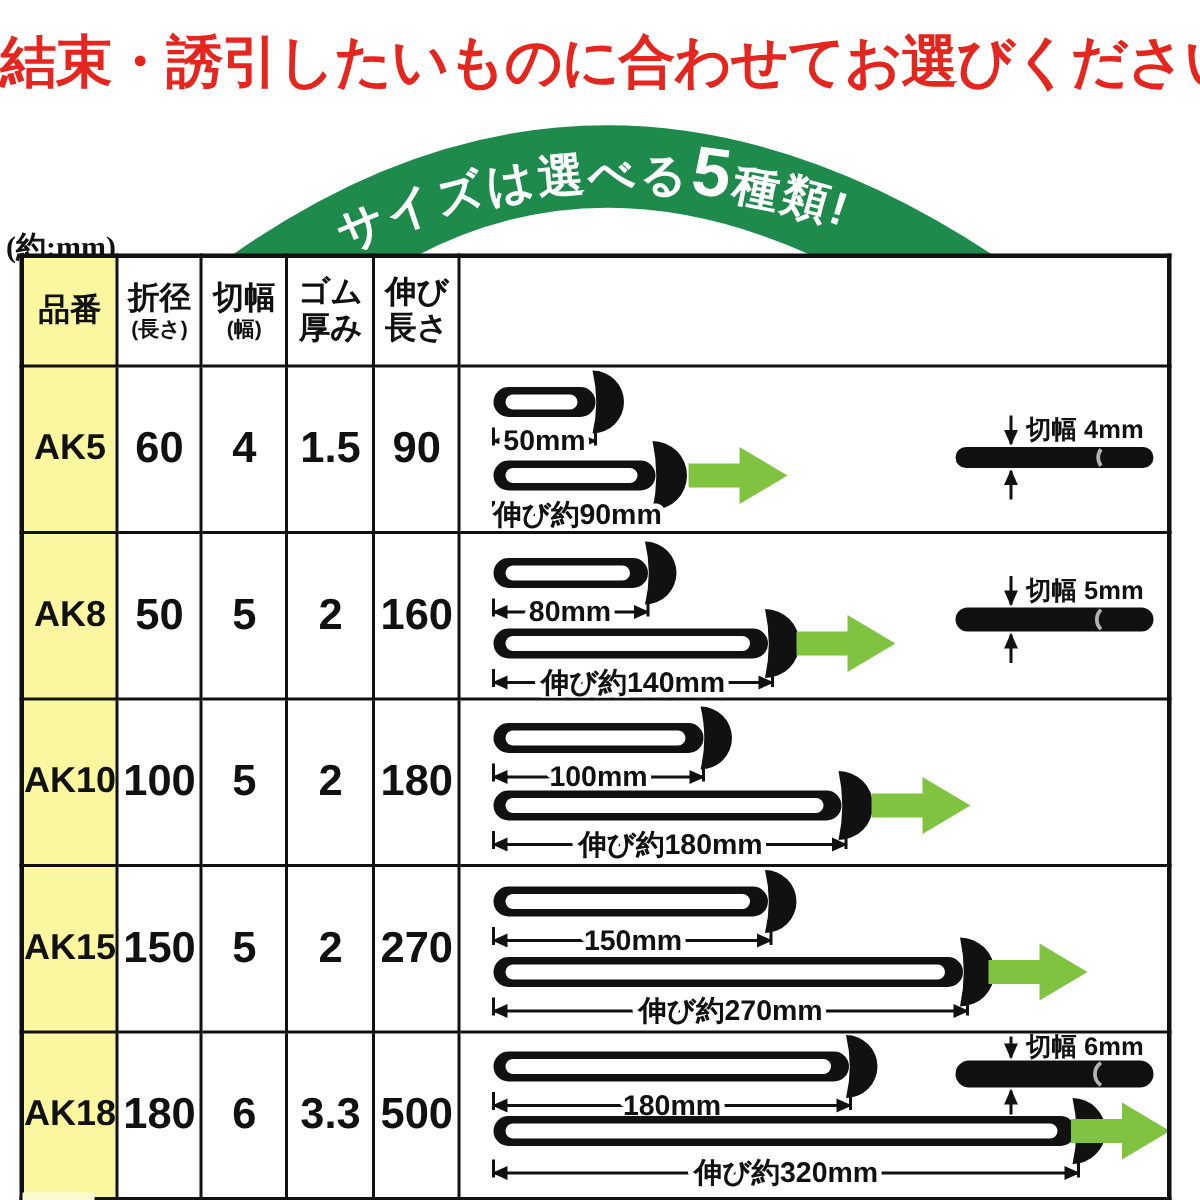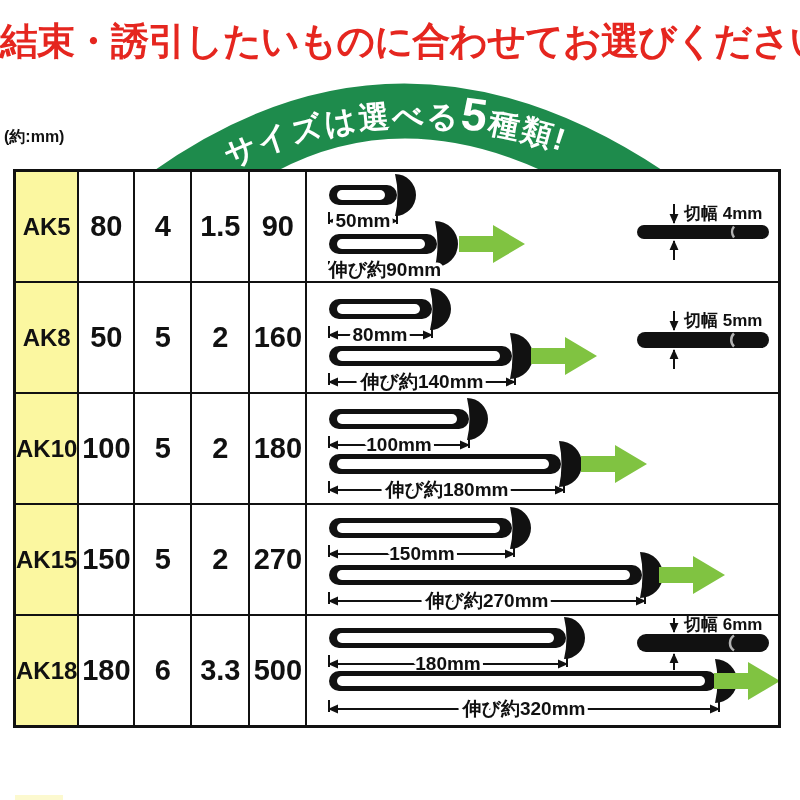--- a/index.html
+++ b/index.html
@@ -6,21 +6,21 @@
   body{width:800px;height:800px;position:relative;overflow:hidden;
        font-family:"Liberation Sans","DejaVu Sans",sans-serif;color:#111;}
 
   .page-title{position:absolute;top:16px;left:0;width:800px;text-align:center;
     font-size:38px;font-weight:900;color:#e5261f;letter-spacing:-1px;white-space:nowrap;}
 
   .banner-svg{position:absolute;top:70px;left:0;}
   .banner-text{fill:#fff;font-weight:bold;font-size:31px;letter-spacing:2px;}
   .banner-big{font-size:46px;}
 
-  .unit-note{position:absolute;left:4px;top:127px;font-size:16px;font-weight:bold;}
+  .unit-note{position:absolute;left:4px;top:151px;font-size:20px;font-weight:bold;font-family:Liberation Serif, serif;}
 
   table.spec{position:absolute;left:13px;top:169px;border-collapse:collapse;table-layout:fixed;}
   table.spec td,table.spec th{border:2px solid #111;padding:0;text-align:center;vertical-align:middle;background:#fff;}
   table.spec{border:3px solid #111;}
   .col-id{width:62px;} .col-a{width:56px;} .col-b{width:57px;} .col-c{width:58px;} .col-d{width:57px;} .col-diag{width:471px;}
   tr.hdr{height:73px;} tr.row{height:109px;}
   .yellow{background:#fbf7a0 !important;}
   .hd-main{font-size:21px;font-weight:bold;line-height:1.15;}
   .hd-sub{font-size:14px;font-weight:bold;line-height:1.1;}
   .id-cell{font-size:24px;font-weight:bold;}
@@ -67,24 +67,46 @@
   <colgroup>
     <col class="col-id">
       <col class="col-a">
       <col class="col-b">
       <col class="col-c">
       <col class="col-d">
       <col class="col-diag">
   </colgroup>
 
   <tbody>
+      <tr class="hdr">
+    <th class="yellow">
+      <div class="hd-main">品番</div>
+    </th>
+    <th>
+      <div class="hd-main">折径</div>
+      <div class="hd-sub">(長さ)</div>
+    </th>
+    <th>
+      <div class="hd-main">切幅</div>
+      <div class="hd-sub">(幅)</div>
+    </th>
+    <th>
+      <div class="hd-main">ゴム</div>
+      <div class="hd-main">厚み</div>
+    </th>
+    <th>
+      <div class="hd-main">伸び</div>
+      <div class="hd-main">長さ</div>
+    </th>
+    <th></th>
+  </tr>
 
   <tr class="row">
     <td class="yellow id-cell">AK5</td>
-    <td class="num-cell">80</td>
+    <td class="num-cell">60</td>
     <td class="num-cell">4</td>
     <td class="num-cell">1.5</td>
     <td class="num-cell">90</td>
     <td class="diag">
       <svg width="471" height="109" viewBox="0 0 471 109">
         <g>
           <rect class="band" x="22" y="13" width="68" height="20" rx="10"></rect>
           <rect class="slot" x="30" y="18" width="48" height="10" rx="5"></rect>
           <path class="knot" d="M88,2 A21,21 0 0 1 88,44 Q93,23 88,2 Z"></path>
         </g>

